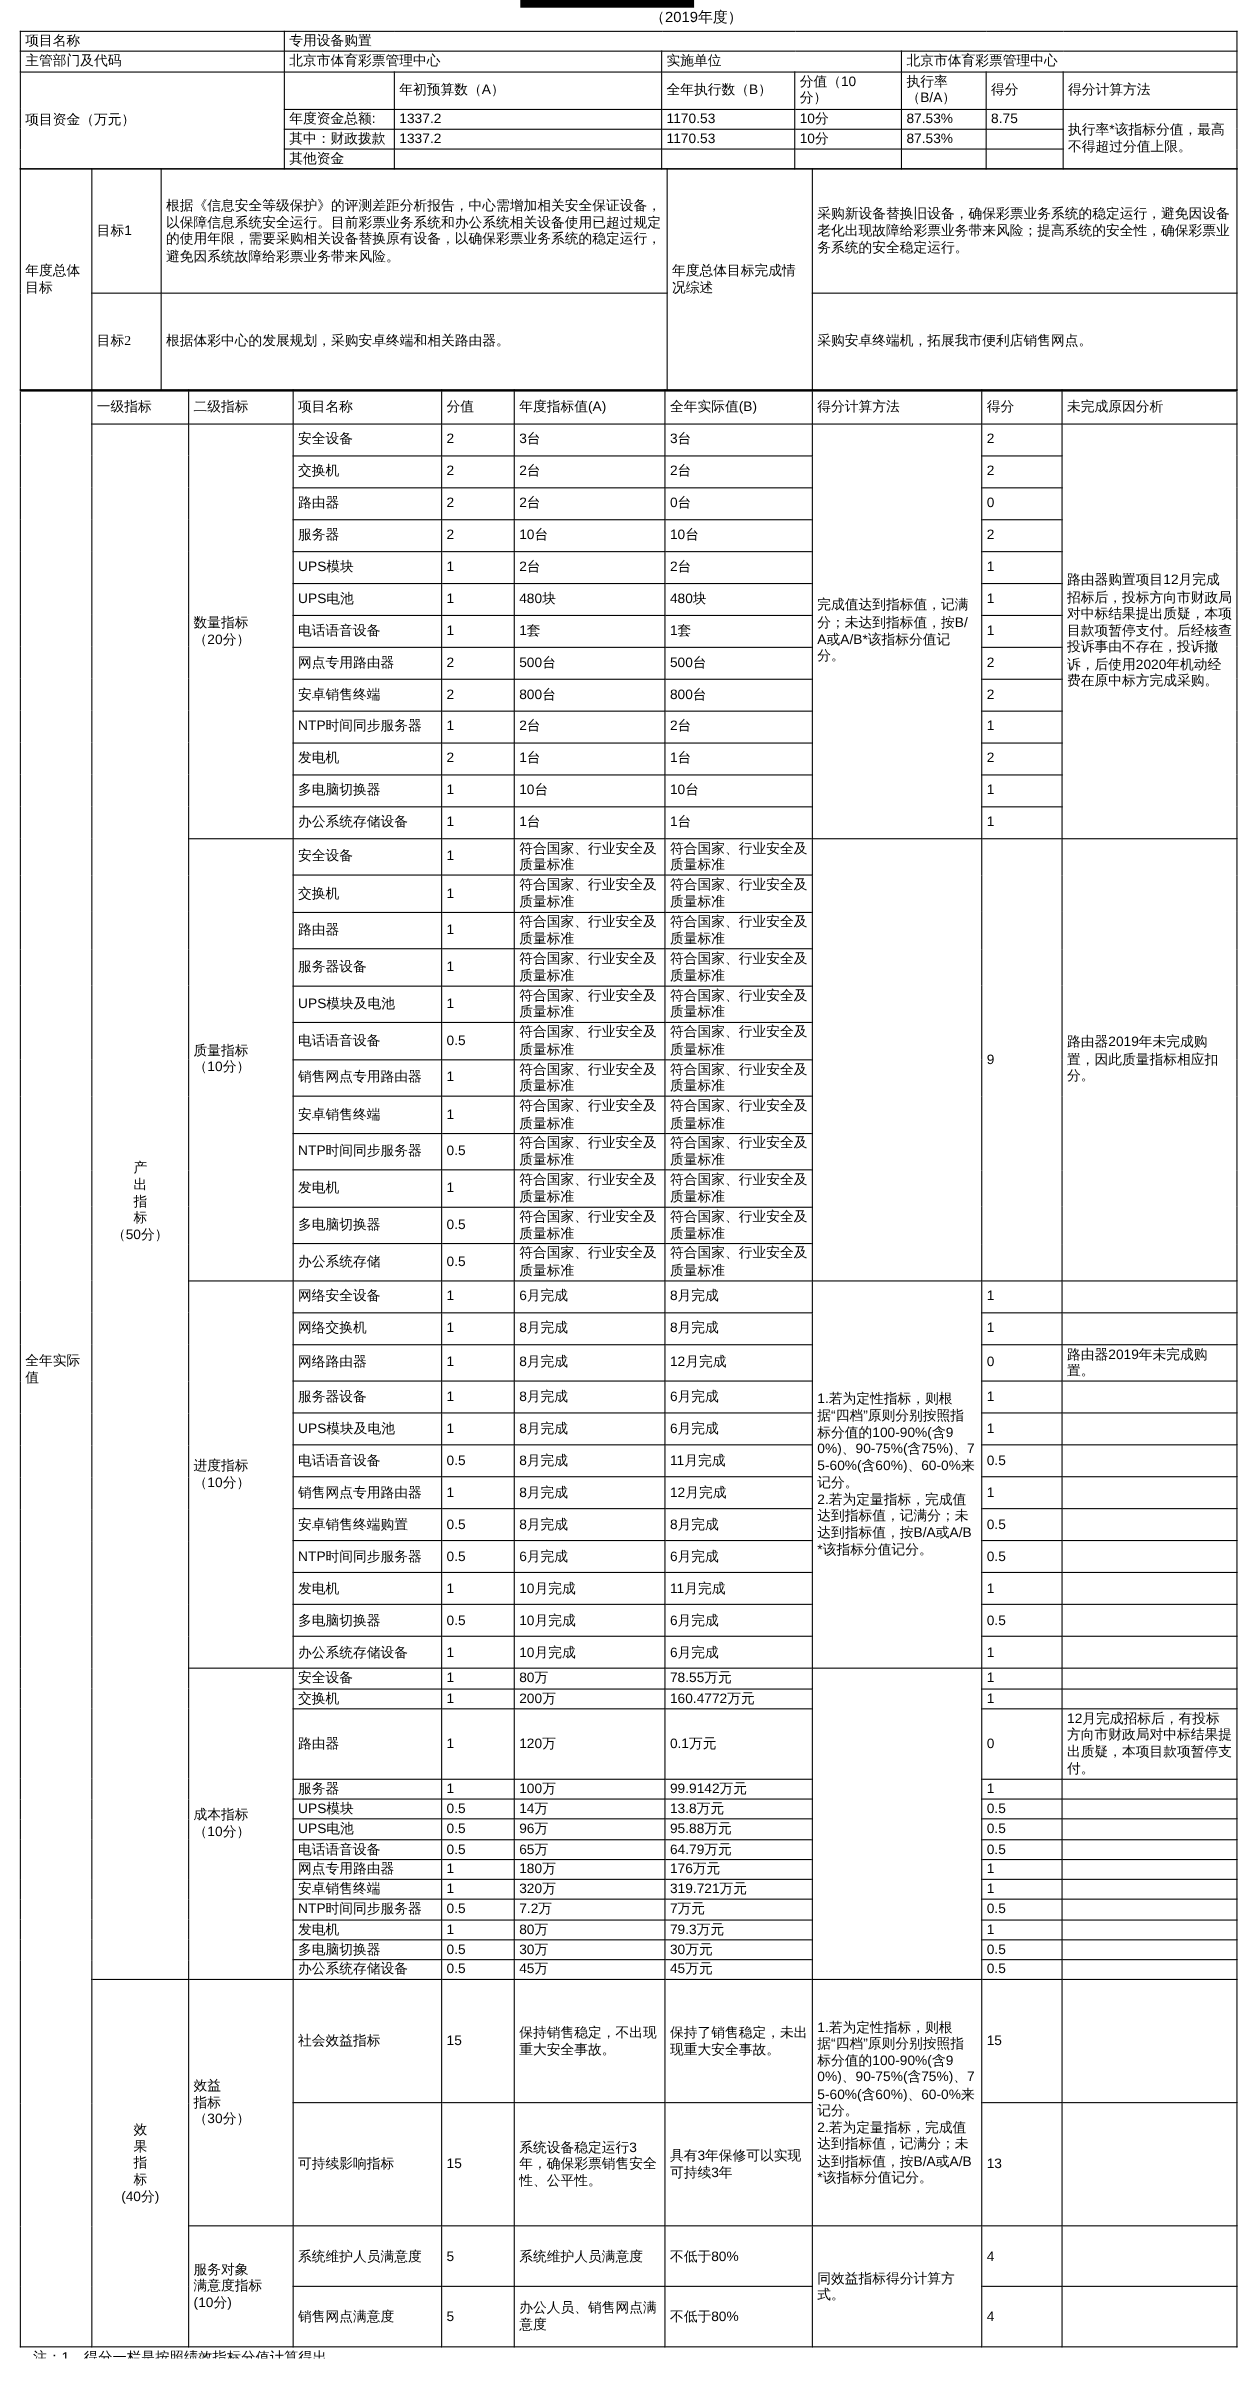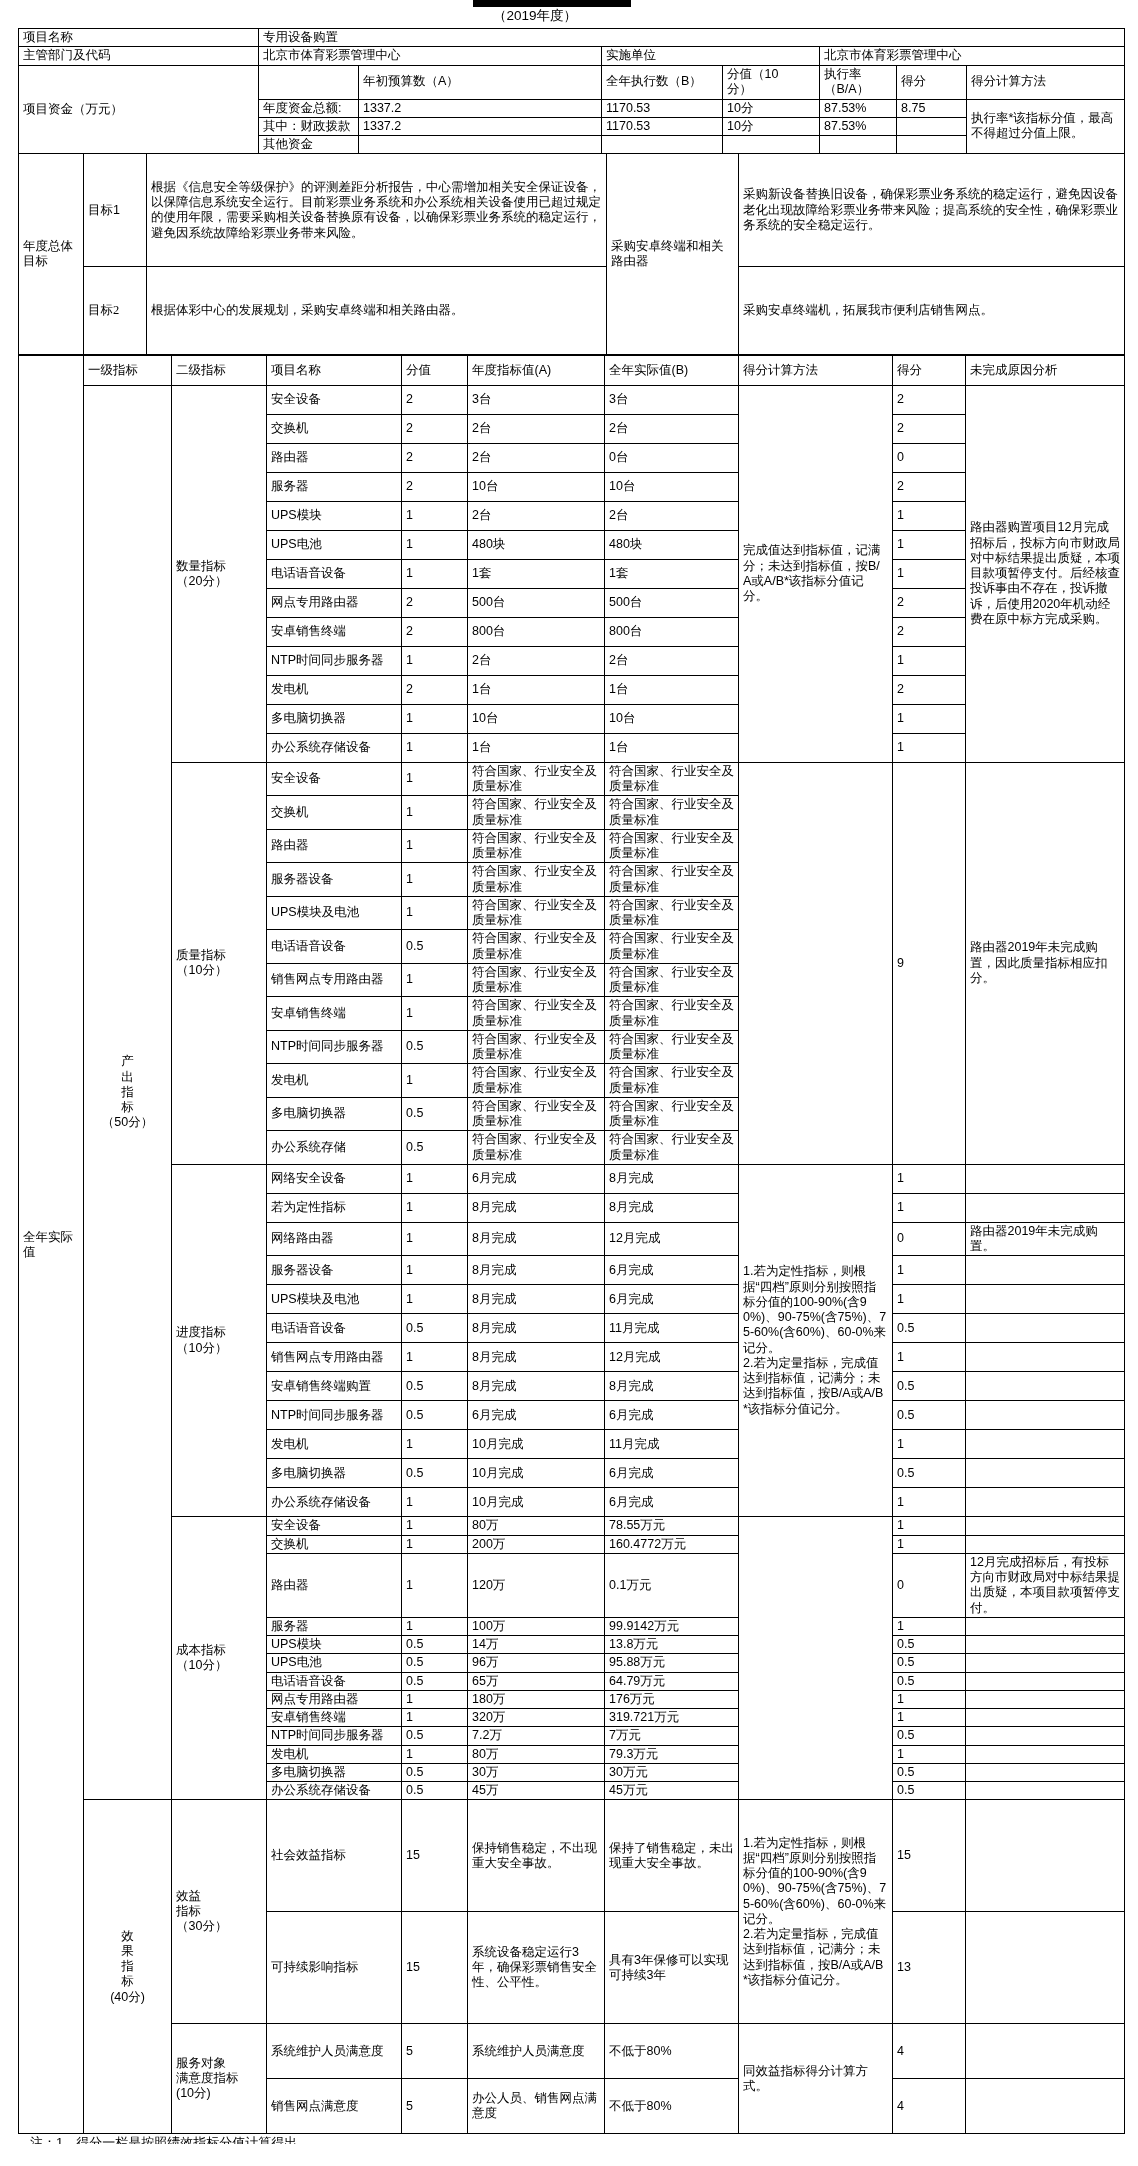--- a/index.html
+++ b/index.html
@@ -1,20 +1,20 @@
 <!DOCTYPE html>
 <html><head>
 <meta charset="utf-8">
 <style>
   html,body{margin:0;padding:0;background:#fff;}
   .page{width:1138px;height:2166px;position:relative;background:#fff;overflow:hidden;
         font-family:"Liberation Sans","DejaVu Sans",sans-serif;font-size:12.5px;color:#000;}
   .titlebar{height:28px;position:relative;}
   .redact{position:absolute;left:473px;top:0;width:158px;height:7px;background:#000;}
-  .year{position:absolute;left:395px;top:7px;width:280px;text-align:center;font-size:13.5px;}
+  .year{position:absolute;left:395px;top:7px;width:280px;text-align:right;font-size:13.5px;}
   .sheet{margin-left:18px;width:1106px;}
   table{border-collapse:collapse;table-layout:fixed;width:1106px;}
   .tbl + .tbl{margin-top:-1px;}
   td{border:1px solid #000;padding:1px 4px;vertical-align:middle;
      white-space:pre-line;word-break:break-all;overflow:hidden;line-height:1.22;}
   #t-top tr.hhdr{height:34px;}
   #t-top tr.h16{height:16px;}
   #t-top tr.h17{height:17px;padding-left:28px;}
   #t-goals tr.g1{height:113px;}
   #t-goals tr.g2{height:88px;font-family:Liberation Serif, serif;}
@@ -110,21 +110,21 @@
           <col style="width:63px">
           <col style="width:460px">
           <col style="width:132px">
           <col style="width:386px">
       </colgroup>
       <tbody>
           <tr class="g1">
         <td rowspan="2">年度总体目标</td>
         <td>目标1</td>
         <td>根据《信息安全等级保护》的评测差距分析报告，中心需增加相关安全保证设备，以保障信息系统安全运行。目前彩票业务系统和办公系统相关设备使用已超过规定的使用年限，需要采购相关设备替换原有设备，以确保彩票业务系统的稳定运行，避免因系统故障给彩票业务带来风险。</td>
-        <td rowspan="2">采购安卓终端和相关路由器</td>
+        <td rowspan="2">年度总体目标完成情况综述</td>
         <td>采购新设备替换旧设备，确保彩票业务系统的稳定运行，避免因设备老化出现故障给彩票业务带来风险；提高系统的安全性，确保彩票业务系统的安全稳定运行。</td>
       </tr>
       <tr class="g2">
         <td>目标2</td>
         <td>根据体彩中心的发展规划，采购安卓终端和相关路由器。</td>
         <td>采购安卓终端机，拓展我市便利店销售网点。</td>
       </tr>
     </tbody>
       </table>
 
@@ -337,21 +337,21 @@
             <td>网络安全设备</td>
             <td>1</td>
             <td>6月完成</td>
             <td>8月完成</td>
             <td rowspan="12">1.若为定性指标，则根据“四档”原则分别按照指标分值的100-90%(含90%)、90-75%(含75%)、75-60%(含60%)、60-0%来记分。
 2.若为定量指标，完成值达到指标值，记满分；未达到指标值，按B/A或A/B*该指标分值记分。</td>
             <td>1</td>
             <td></td>
           </tr>
           <tr class="sec2">
-            <td>若为定性指标</td>
+            <td>网络交换机</td>
             <td>1</td>
             <td>8月完成</td>
             <td>8月完成</td>
             <td>1</td>
             <td></td>
           </tr>
           <tr class="sec2">
             <td>网络路由器</td>
             <td>1</td>
             <td>8月完成</td>

